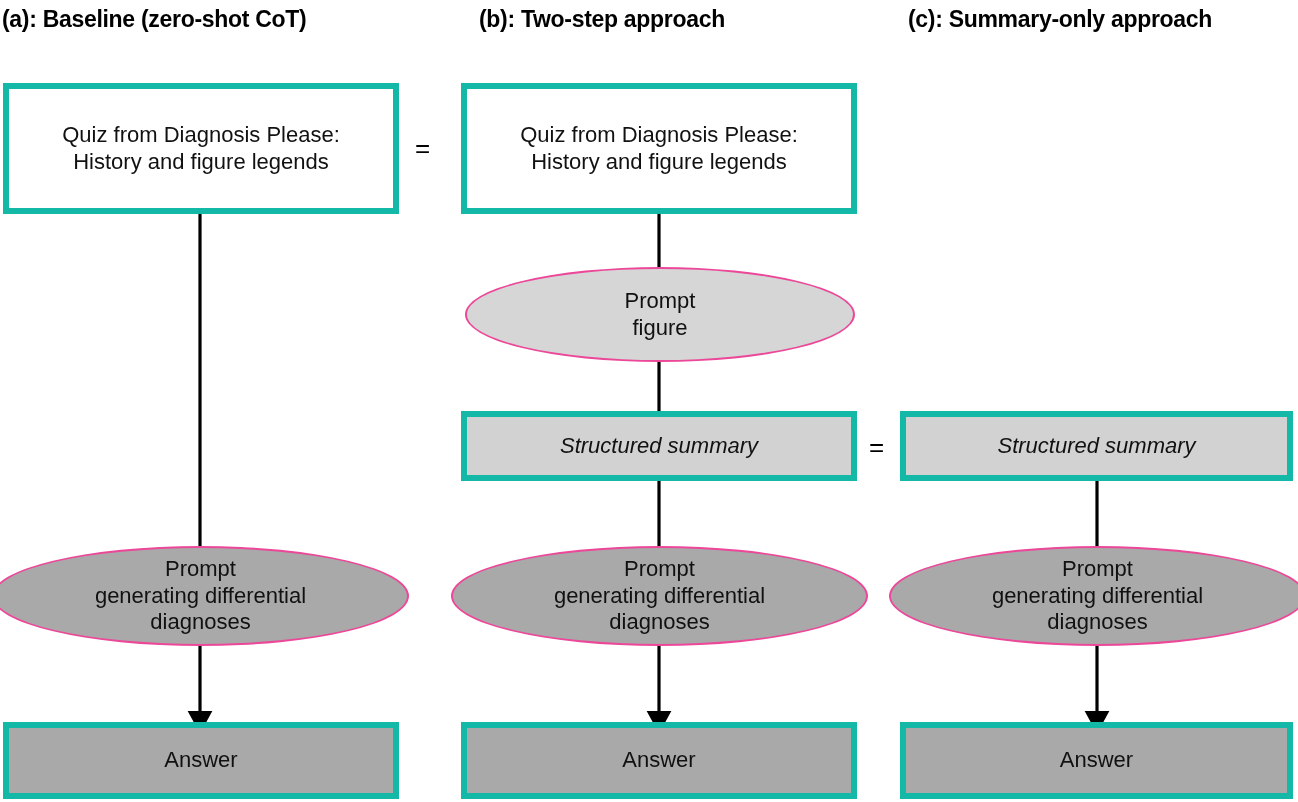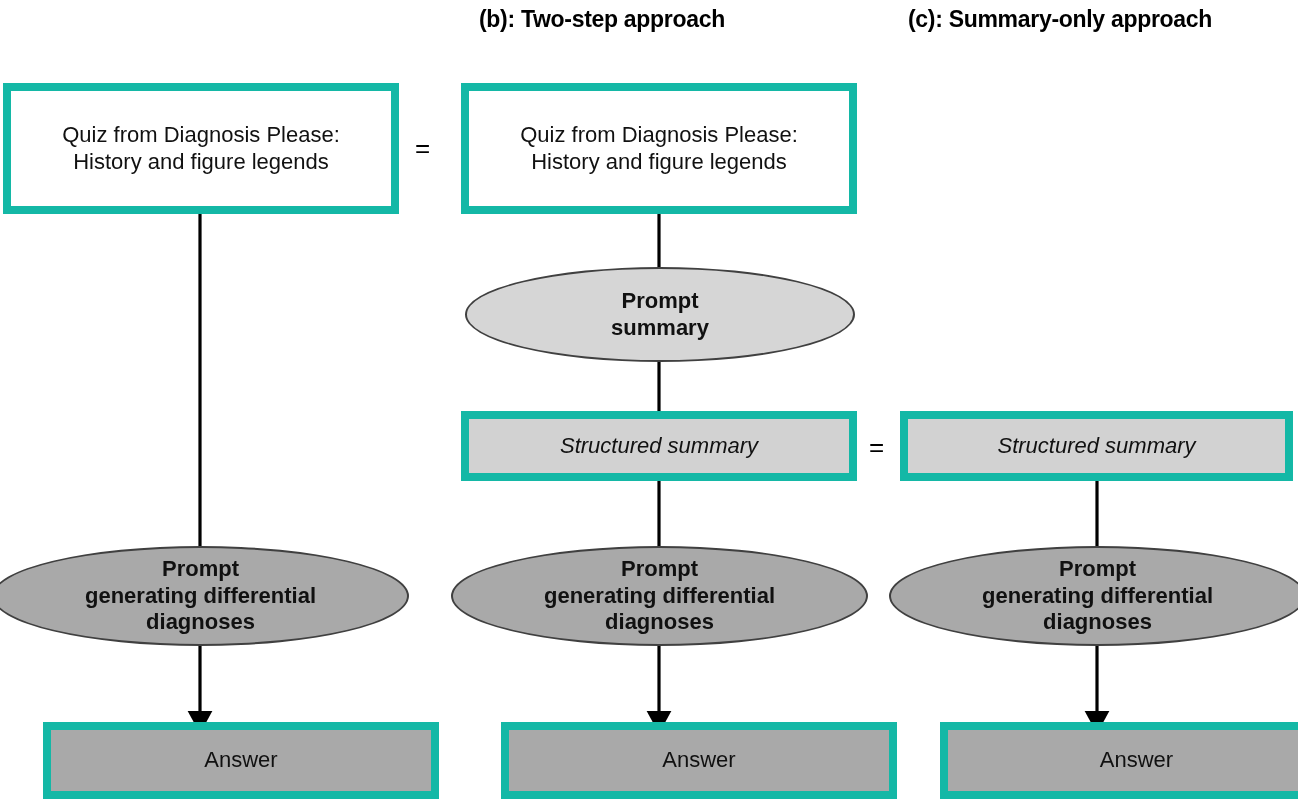--- a/index.html
+++ b/index.html
@@ -33,29 +33,28 @@
     box-sizing: border-box;
     display: flex;
     align-items: center;
     justify-content: center;
     text-align: center;
     color: #111111;
     font-size: 22px;
     line-height: 1.22;
   }
   .box {
-    border: 8px solid #14b8a6;
+    border: 6px solid #14b8a6;
   }
   .box-white { background: #ffffff; }
   .box-light { background: #d2d2d2; font-style: italic; }
-  .box-dark  { background: #a9a9a9; margin-left: 40px; }
+  .box-dark  { background: #a9a9a9; }
   .ellipse {
-    border: 2px solid #404040;
+    border: 2px solid #ec4899;
     border-radius: 50%;
-    font-weight: bold;
   }
   .ellipse-light { background: #d6d6d6; }
   .ellipse-dark  { background: #a9a9a9; }
   .eq-sign {
     position: absolute;
     font-size: 26px;
     color: #000000;
     font-family: "Liberation Sans", sans-serif;
     line-height: 1;
   }
@@ -90,20 +89,21 @@
 
     <line x1="659" y1="479" x2="659" y2="556" stroke="#000000" stroke-width="3.2"></line>
 
     <line x1="659" y1="645" x2="659" y2="721" stroke="#000000" stroke-width="3.2" marker-end="url(#arrowhead)"></line>
 
     <line x1="1097" y1="479" x2="1097" y2="556" stroke="#000000" stroke-width="3.2"></line>
 
     <line x1="1097" y1="645" x2="1097" y2="721" stroke="#000000" stroke-width="3.2" marker-end="url(#arrowhead)"></line>
   </svg>
 
+  <div class="panel-title" style="left:2px; top:6px;">(a): Baseline (zero-shot CoT)</div>
   <div class="panel-title" style="left:479px; top:6px;">(b): Two-step approach</div>
   <div class="panel-title" style="left:908px; top:6px;">(c): Summary-only approach</div>
 
   <div class="node box box-white" style="left:3px; top:83px; width:396px; height:131px;">
     <div>
       <span class="node-text">Quiz from Diagnosis Please:</span>
       <span class="node-text">History and figure legends</span>
     </div>
   </div>
 
@@ -124,21 +124,21 @@
   <div class="node box box-white" style="left:461px; top:83px; width:396px; height:131px;">
     <div>
       <span class="node-text">Quiz from Diagnosis Please:</span>
       <span class="node-text">History and figure legends</span>
     </div>
   </div>
 
   <div class="node ellipse ellipse-light" style="left:465px; top:267px; width:390px; height:95px;">
     <div>
       <span class="node-text">Prompt</span>
-      <span class="node-text">summary</span>
+      <span class="node-text">figure</span>
     </div>
   </div>
 
   <div class="node box box-light" style="left:461px; top:411px; width:396px; height:70px;">
     <span class="node-text">Structured summary</span>
   </div>
 
   <div class="node ellipse ellipse-dark" style="left:451px; top:546px; width:417px; height:100px;">
     <div>
       <span class="node-text">Prompt</span>

